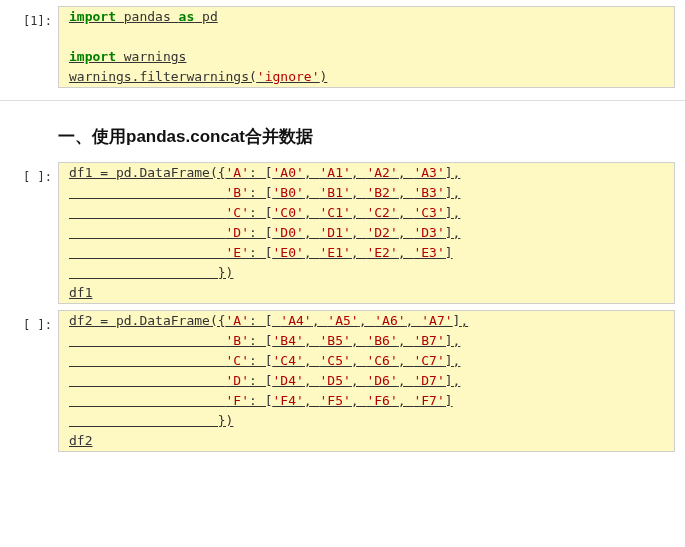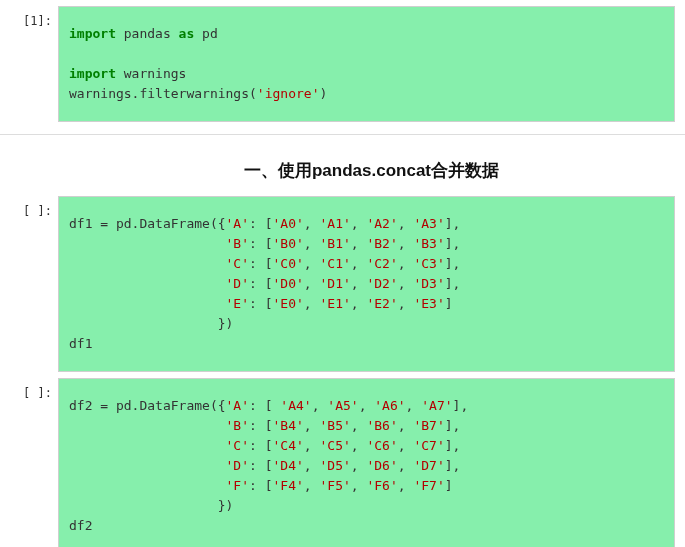--- a/index.html
+++ b/index.html
@@ -22,34 +22,34 @@
     text-align: right;
     color: #303030;
     font-family: monospace;
     font-size: 12px;
     padding: 8px 6px 0 0;
     user-select: none;
   }
   .input-area {
     flex: 1;
     border: 1px solid #cfcfcf;
-    background: #86efac;
-    padding: 17px 10px;
+    background: #fef9c3;
+    padding: 0 10px;
     font-family: "SimSun", Consolas, monospace;
     font-size: 13px;
     line-height: 20px;
     white-space: pre;
     overflow: hidden;
     margin-right: 10px;
+    text-decoration: underline;
   }
   .tok-kw   { color: #008000; font-weight: bold; }
   .tok-str  { color: #b30000; }
   .heading-wrap {
     margin: 24px 0 14px 58px;
-    text-align: center;
   }
   h3.section {
     font-family: "Microsoft YaHei", Arial, sans-serif;
     font-weight: bold;
     font-size: 17px;
     margin: 0;
     color: #111;
   }
   hr.divider {
     border: none;

